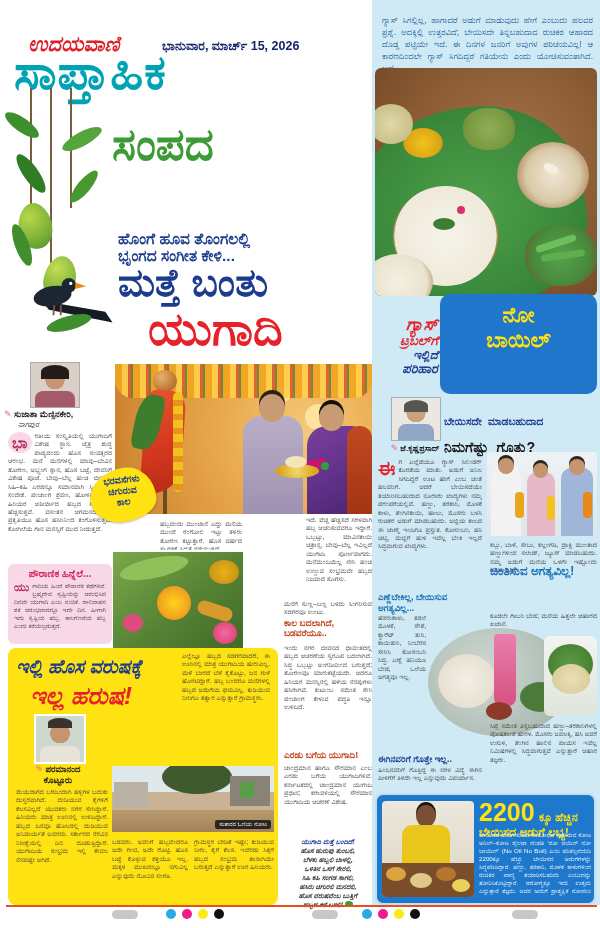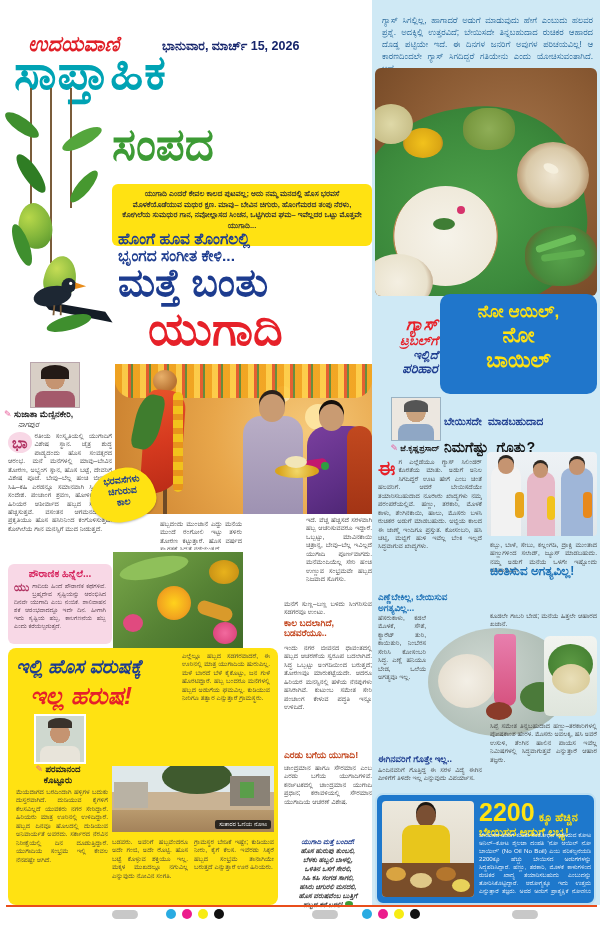--- a/index.html
+++ b/index.html
@@ -43,21 +43,20 @@
   </div>
 
   <div class="abs" style="left:372px;top:316px;width:66px;text-align:right;font-style:italic;line-height:1.05;">
     <div style="font-size:17px;font-weight:bold;color:#e62129;">ಗ್ಯಾಸ್</div>
     <div style="font-size:13px;font-weight:bold;color:#e62129;">ಟ್ರಬಲ್‌ಗೆ</div>
     <div style="font-size:12px;font-weight:bold;color:#1d3c8f;margin-top:2px;">ಇಲ್ಲಿದೆ</div>
     <div style="font-size:13px;font-weight:bold;color:#1d3c8f;">ಪರಿಹಾರ</div>
   </div>
 
   <div class="abs" style="left:440px;top:294px;width:157px;height:100px;background:#2076cb;border-radius:10px;text-align:center;padding-top:8px;box-sizing:border-box;">
-    <div style="font-size:17px;font-weight:bold;color:#ffe212;">ನೋ ಆಯಿಲ್,</div>
     <div style="font-size:21px;font-weight:bold;color:#ffe212;line-height:1.2;">ನೋ</div>
     <div style="font-size:21px;font-weight:bold;color:#ffe212;line-height:1.2;">ಬಾಯಿಲ್</div>
   </div>
 
   <div class="photo" style="left:391px;top:397px;width:48px;height:42px;border:1px solid #9ab2c2;background:radial-gradient(circle at 50% 35%,#caa27e 0 26%,#ece7e0 27% 100%);">
     <div class="abs" style="left:12px;top:2px;width:24px;height:12px;border-radius:50% 50% 0 0;background:#555;"></div>
     <div class="abs" style="left:6px;top:26px;width:36px;height:16px;border-radius:8px 8px 0 0;background:#8fa7c5;"></div>
   </div>
   <div class="abs" style="left:372px;top:443px;width:86px;text-align:center;font-size:8px;font-weight:bold;color:#222;">
     <span class="penicon">✎</span>
@@ -150,23 +149,20 @@
       <ellipse cx="38" cy="33" rx="21" ry="11" fill="#1d2733" transform="rotate(-10 38 33)"></ellipse>
       <circle cx="56" cy="21" r="8" fill="#1d2733"></circle>
       <polygon points="63,18 75,22 63,25" fill="#e88c1a"></polygon>
       <circle cx="58" cy="19" r="1.8" fill="#ffffff"></circle>
       <line x1="40" y1="43" x2="39" y2="54" stroke="#7a5c3a" stroke-width="2"></line>
       <line x1="47" y1="43" x2="47" y2="54" stroke="#7a5c3a" stroke-width="2"></line>
     </svg>
     <div class="abs" style="left:46px;top:228px;width:46px;height:14px;border-radius:50%;background:#3f8f2e;transform:rotate(-15deg);"></div>
   </div>
 
-  <div class="abs" style="left:112px;top:184px;width:260px;height:62px;background:#ffe212;border-radius:6px;padding:5px 10px;box-sizing:border-box;">
-    <div style="font-size:7.6px;line-height:1.4;color:#333;text-align:center;font-weight:bold;">ಯುಗಾದಿ ಎಂದರೆ ಕೇವಲ ಕಾಲದ ಪುಟವಲ್ಲ; ಅದು ನಮ್ಮ ಮನದಲ್ಲಿ ಹೊಸ ಭರವಸೆ ಮೊಳಕೆಯೊಡೆಯುವ ಮಧುರ ಕ್ಷಣ. ಮಾವು– ಬೇವಿನ ಚಿಗುರು, ಹೊಂಗೆಮರದ ತಂಪು ನೆರಳು, ಕೋಗಿಲೆಯ ಸುಮಧುರ ಗಾನ, ನವೋಲ್ಲಾಸದ ಸಿಂಚನ, ಒಟ್ಟಿಗಿರುವ ಘಮ– ಇವೆಲ್ಲದರ ಒಟ್ಟು ಮೊತ್ತವೇ ಯುಗಾದಿ...</div>
-  </div>
 
   <div class="abs" style="left:118px;top:263px;font-size:39px;font-weight:900;color:#1d3c8f;line-height:1;">ಮತ್ತೆ ಬಂತು</div>
   <div class="abs" style="left:118px;top:230px;line-height:1.1;">
     <div style="font-size:15.5px;font-weight:bold;color:#1d3c8f;">ಹೊಂಗೆ ಹೂವ ತೊಂಗಲಲ್ಲಿ</div>
     <div style="font-size:15.5px;font-weight:bold;color:#1d3c8f;">ಭೃಂಗದ ಸಂಗೀತ ಕೇಳಿ...</div>
   </div>
   <div class="abs" style="left:148px;top:306px;font-size:46px;font-weight:900;color:#e62129;line-height:1;">ಯುಗಾದಿ</div>
 
   <div class="photo" style="left:30px;top:362px;width:48px;height:44px;border:1px solid #b9a6ac;background:radial-gradient(circle at 50% 38%,#c59471 0 26%,#d8cfc6 27% 100%);">
     <div class="abs" style="left:10px;top:2px;width:28px;height:14px;border-radius:50% 50% 0 0;background:#241a16;"></div>

